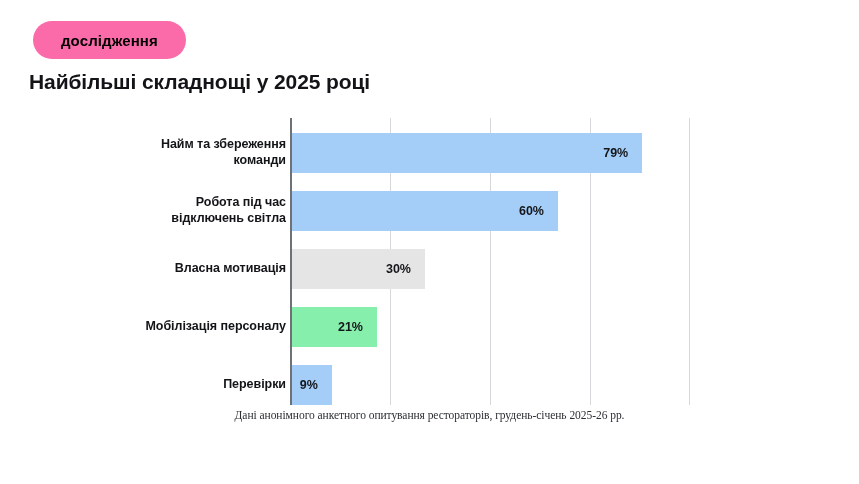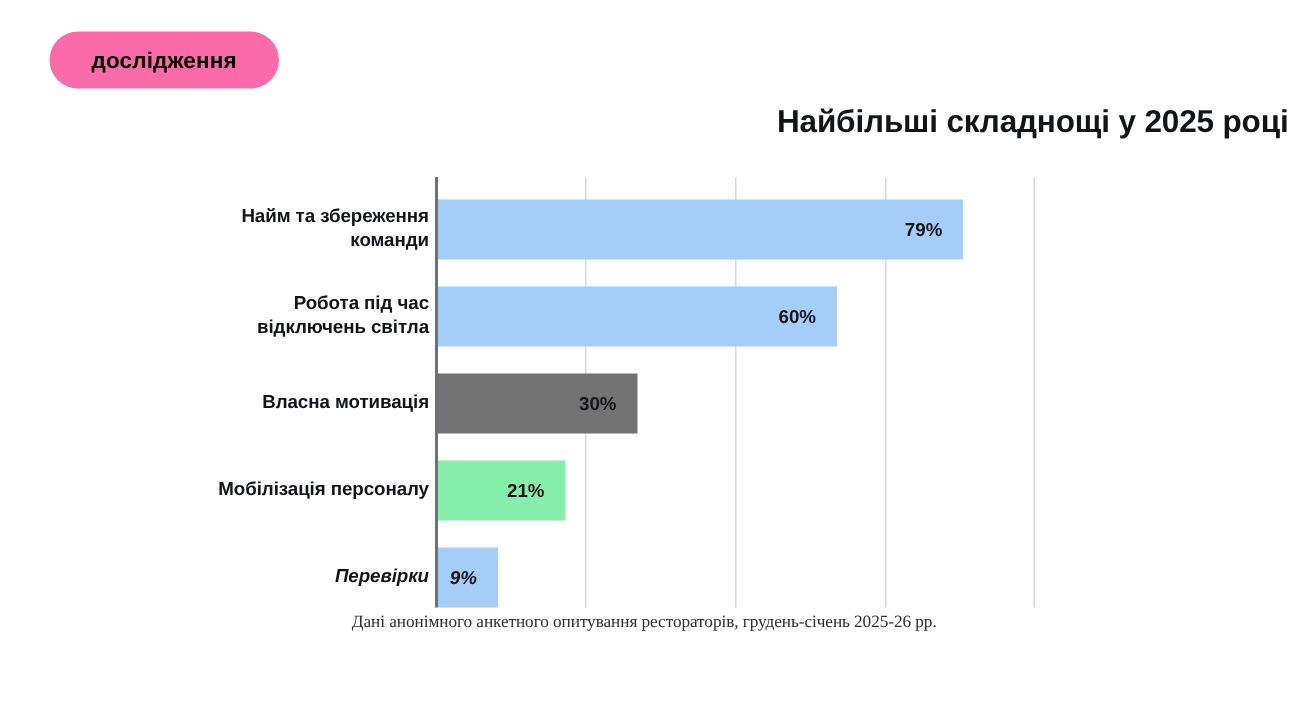--- a/index.html
+++ b/index.html
@@ -91,25 +91,26 @@
     font-family: "Liberation Serif", serif;
     font-style: italic;
   }
 
   
   .chart-title {
     position: absolute;
     left: 0;
     right: 0;
     top: 70px;
-    text-align: right;
+    text-align: left;
     font-size: 21px;
     font-weight: 700;
     letter-spacing: -0.1px;
     color: #121418;
+    padding-left: 29px;
   }
 
   
   .chart {
     position: absolute;
     left: 0;
     top: 118px;
     width: 859px;
     height: 292px;
   }
@@ -237,34 +238,34 @@
           <div class="cat-label">Робота під час відключень світла</div>
           <div class="bar-wrap">
             <div class="bar" style="width: 266px; background: rgb(164, 205, 248);">
               <span class="bar-value">60%</span>
             </div>
           </div>
         </div>
         <div class="row" style="top: 131px;">
           <div class="cat-label">Власна мотивація</div>
           <div class="bar-wrap">
-            <div class="bar" style="width: 133px; background: #737373;">
+            <div class="bar" style="width: 133px; background: #e5e5e5;">
               <span class="bar-value">30%</span>
             </div>
           </div>
         </div>
         <div class="row" style="top: 189px;">
           <div class="cat-label">Мобілізація персоналу</div>
           <div class="bar-wrap">
             <div class="bar" style="width: 85px; background: #86efac;">
               <span class="bar-value">21%</span>
             </div>
           </div>
         </div>
-        <div class="row" style="top: 247px; font-style: italic;">
+        <div class="row" style="top: 247px;">
           <div class="cat-label">Перевірки</div>
           <div class="bar-wrap">
             <div class="bar" style="width: 39.9px; background: rgb(164, 205, 248);">
               <span class="bar-value">9%</span>
             </div>
           </div>
         </div>
       </div>
   </div>
 

